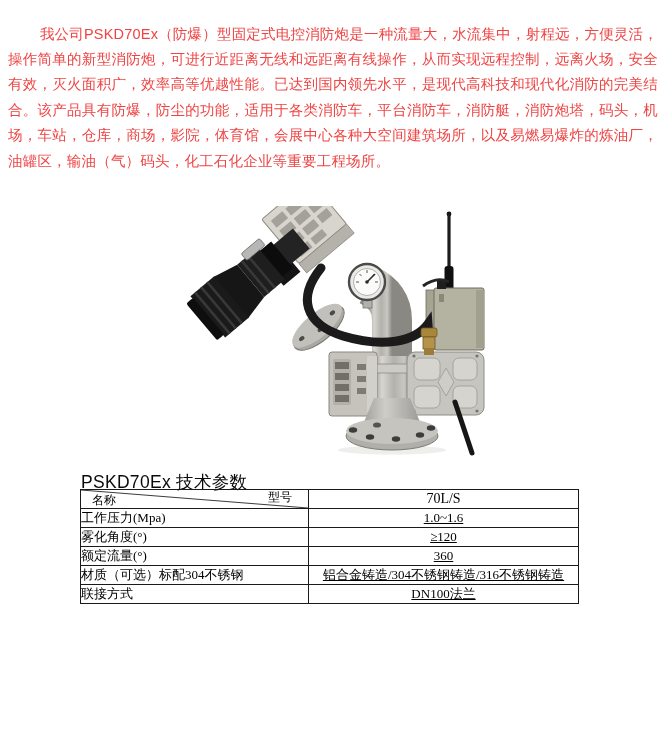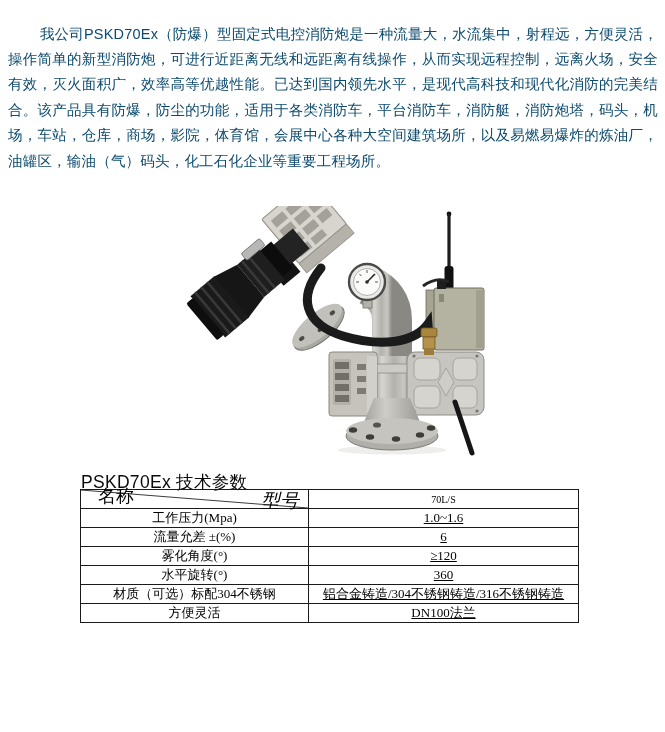--- a/index.html
+++ b/index.html
@@ -3,45 +3,45 @@
 <meta charset="utf-8">
 <style>
   html,body{margin:0;padding:0;}
   body{
     width:665px;height:732px;position:relative;background:#ffffff;
     font-family:"Liberation Sans",sans-serif;color:#000;overflow:hidden;
   }
   .intro{
     position:absolute;left:8px;top:7px;width:650px;
     font-size:14.5px;line-height:25.4px;text-align:justify;
-    text-indent:2.2em;color:#0c4a6e;letter-spacing:0.2px;
+    text-indent:2.2em;color:#ef4444;letter-spacing:0.2px;
   }
   .photo{position:absolute;left:171px;top:206px;width:338px;height:252px;}
   .section-title{
     position:absolute;left:81px;top:455px;
     font-size:17.5px;font-weight:400;color:#0a0a0a;letter-spacing:0.3px;
   }
   table.spec{
     position:absolute;left:80px;top:489px;width:498px;
     border-collapse:collapse;table-layout:fixed;
     font-family:"Liberation Serif",serif;font-size:13px;color:#000;
   }
   table.spec td,table.spec th{
     border:1px solid #1a1a1a;height:18px;padding:0;
     font-weight:normal;vertical-align:middle;line-height:1.1;
   }
   table.spec col.c1{width:228px;}
   table.spec col.c2{width:270px;}
-  td.lbl{text-align:center;padding-left:9px;}
+  td.lbl{text-align:left;padding-left:9px;}
   td.val{text-align:center;text-decoration:underline;}
   th.corner{position:relative;height:25px;}
   th.corner svg{position:absolute;left:0;top:0;width:100%;height:100%;display:block;}
-  th.corner .tr{position:absolute;top:1px;right:9px;font-size:19px;font-style:italic;}
-  th.corner .bl{position:absolute;bottom:1px;left:17px;font-size:18px;}
-  th.model{text-align:center;font-size:10px;}
+  th.corner .tr{position:absolute;top:1px;right:16px;font-size:12px;}
+  th.corner .bl{position:absolute;bottom:1px;left:11px;font-size:12px;}
+  th.model{text-align:center;font-size:14px;}
 </style>
 </head>
 <body>
 
 <p class="intro">我公司PSKD70Ex（防爆）型固定式电控消防炮是一种流量大，水流集中，射程远，方便灵活，操作简单的新型消防炮，可进行近距离无线和远距离有线操作，从而实现远程控制，远离火场，安全有效，灭火面积广，效率高等优越性能。已达到国内领先水平，是现代高科技和现代化消防的完美结合。该产品具有防爆，防尘的功能，适用于各类消防车，平台消防车，消防艇，消防炮塔，码头，机场，车站，仓库，商场，影院，体育馆，会展中心各种大空间建筑场所，以及易燃易爆炸的炼油厂，油罐区，输油（气）码头，化工石化企业等重要工程场所。</p>
 
 <svg class="photo" viewBox="0 0 338 252" xmlns="http://www.w3.org/2000/svg">
   <defs>
     <linearGradient id="pipe" x1="0" y1="0" x2="1" y2="0">
       <stop offset="0" stop-color="#8f8d88"></stop>
@@ -208,33 +208,29 @@
       <span class="tr">型号</span>
       <span class="bl">名称</span>
     </th>
     <th class="model">70L/S</th>
   </tr>
   <tr>
     <td class="lbl">工作压力(Mpa)</td>
     <td class="val">1.0~1.6</td>
   </tr>
   <tr>
-    <td class="lbl">流量允差 ±(%)</td>
-    <td class="val">6</td>
-  </tr>
-  <tr>
     <td class="lbl">雾化角度(°)</td>
     <td class="val">≥120</td>
   </tr>
   <tr>
-    <td class="lbl">水平旋转(°)</td>
+    <td class="lbl">额定流量(°)</td>
     <td class="val">360</td>
   </tr>
   <tr>
     <td class="lbl">材质（可选）标配304不锈钢</td>
     <td class="val">铝合金铸造/304不锈钢铸造/316不锈钢铸造</td>
   </tr>
   <tr>
-    <td class="lbl">方便灵活</td>
+    <td class="lbl">联接方式</td>
     <td class="val">DN100法兰</td>
   </tr>
 </tbody>
   </table>
 
 </body></html>

